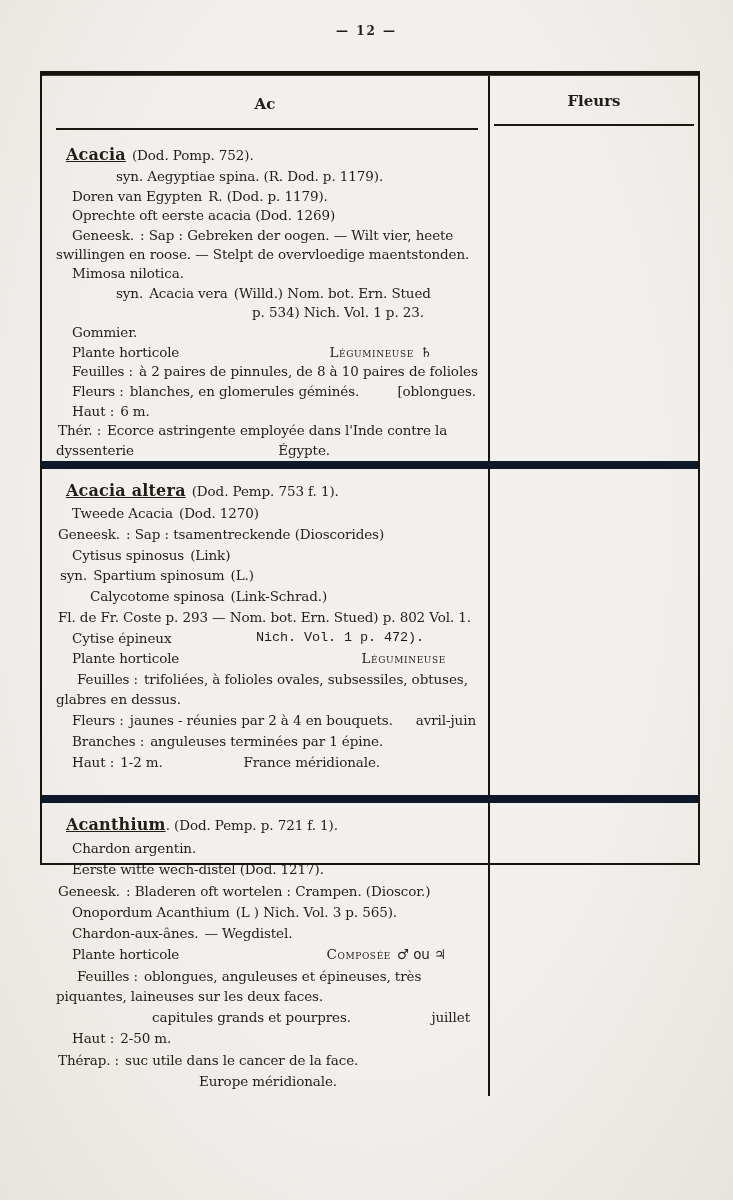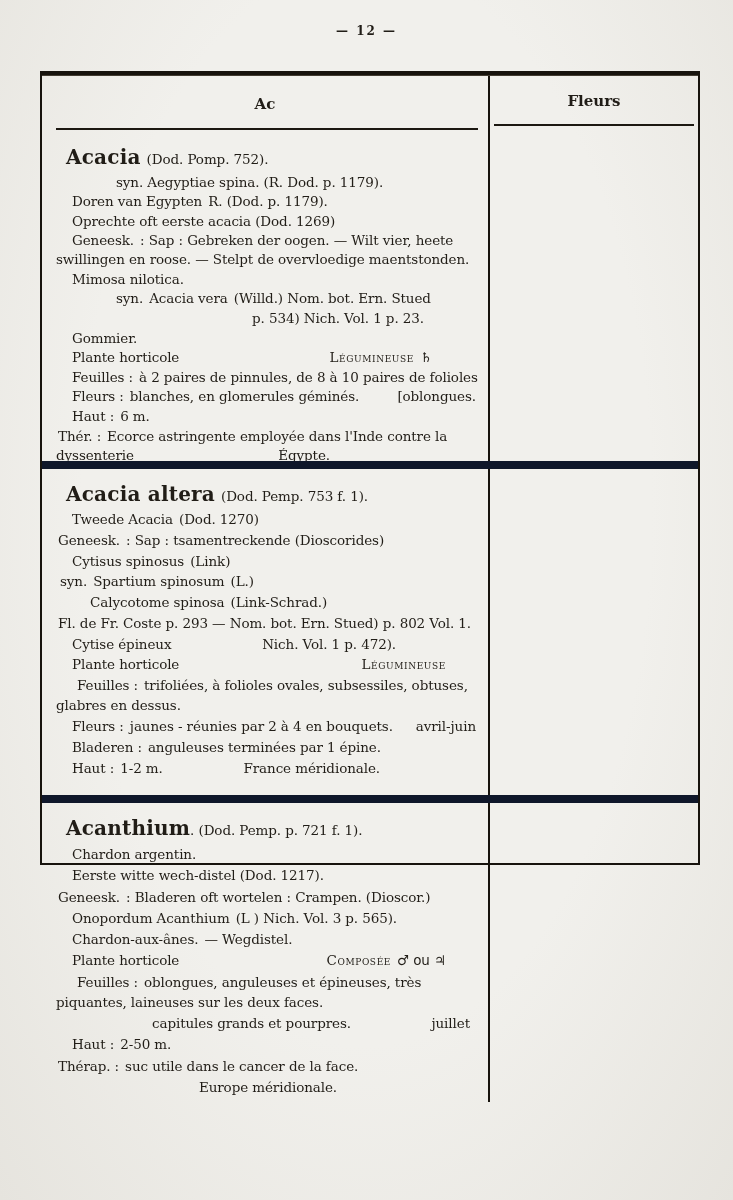--- a/index.html
+++ b/index.html
@@ -65,21 +65,21 @@
     padding: 9px 8px 4px 14px;
     overflow: hidden;
   }
   .cell-notes { flex: 1; }
 
   .ln { font-size: 13.5px; line-height: 1.5; letter-spacing: -0.1px; }
   #e1 .ln { line-height: 1.38; margin: 1px 0; }
   #e2 .ln { margin: 0.5px 0; }
   #e3 .ln { margin: 1px 0; }
 
-  .title { font-weight: bold; font-size: 20px; letter-spacing: 0.2px; }
+  .title { font-weight: bold; font-size: 16px; letter-spacing: 0.2px; text-decoration: underline; }
   .b { font-weight: normal; }
   .i { }
   .r { margin-left: 6px; }
   .sc { font-variant: small-caps; letter-spacing: 0.6px; }
   .sym { font-family: "DejaVu Sans", "Liberation Sans", sans-serif; }
   .nw { white-space: nowrap; }
 
   .ind0 { padding-left: 10px; }
   .ind1 { padding-left: 16px; }
   .ind2 { padding-left: 60px; }
@@ -92,21 +92,21 @@
 
   .flexln { display: flex; }
   .edge { justify-content: space-between; padding-right: 4px; }
   .fam1 { justify-content: space-between; padding-right: 48px; }
   .fam2 { justify-content: space-between; padding-right: 34px; }
   .fam3 { justify-content: space-between; padding-right: 34px; }
   .capline { padding-left: 96px; justify-content: space-between; padding-right: 10px; }
   .outd { margin-left: -8px; }
   .mid { margin-left: auto; }
   .mid-egypt  { margin-right: 150px; }
-  .mid-nich   { margin-right: 84px; }
+  .mid-nich   { margin-right: 56px; font-family: Liberation Mono, monospace; }
   .mid-france { margin-right: 100px; }
   .centerln { text-align: center; }
 </style>
 </head>
 <body>
 
 <div class="page-number">— 12 —</div>
 
 <div class="book-table">
 
@@ -229,21 +229,21 @@
       </p>
 
       <p class="ln ind1 flexln edge">
         <span>
           <span class="i">Fleurs :</span><span class="r">jaunes - réunies par 2 à 4 en bouquets.</span>
         </span>
         <span>avril-juin</span>
       </p>
 
       <p class="ln ind1">
-        <span class="i">Bladeren :</span><span class="r">anguleuses terminées par 1 épine.</span>
+        <span class="i">Branches :</span><span class="r">anguleuses terminées par 1 épine.</span>
       </p>
 
       <p class="ln ind1 flexln">
         <span>
           <span class="i">Haut :</span><span class="r">1-2 m.</span>
         </span>
         <span class="mid mid-france">France méridionale.</span>
       </p>
 
     </div>

